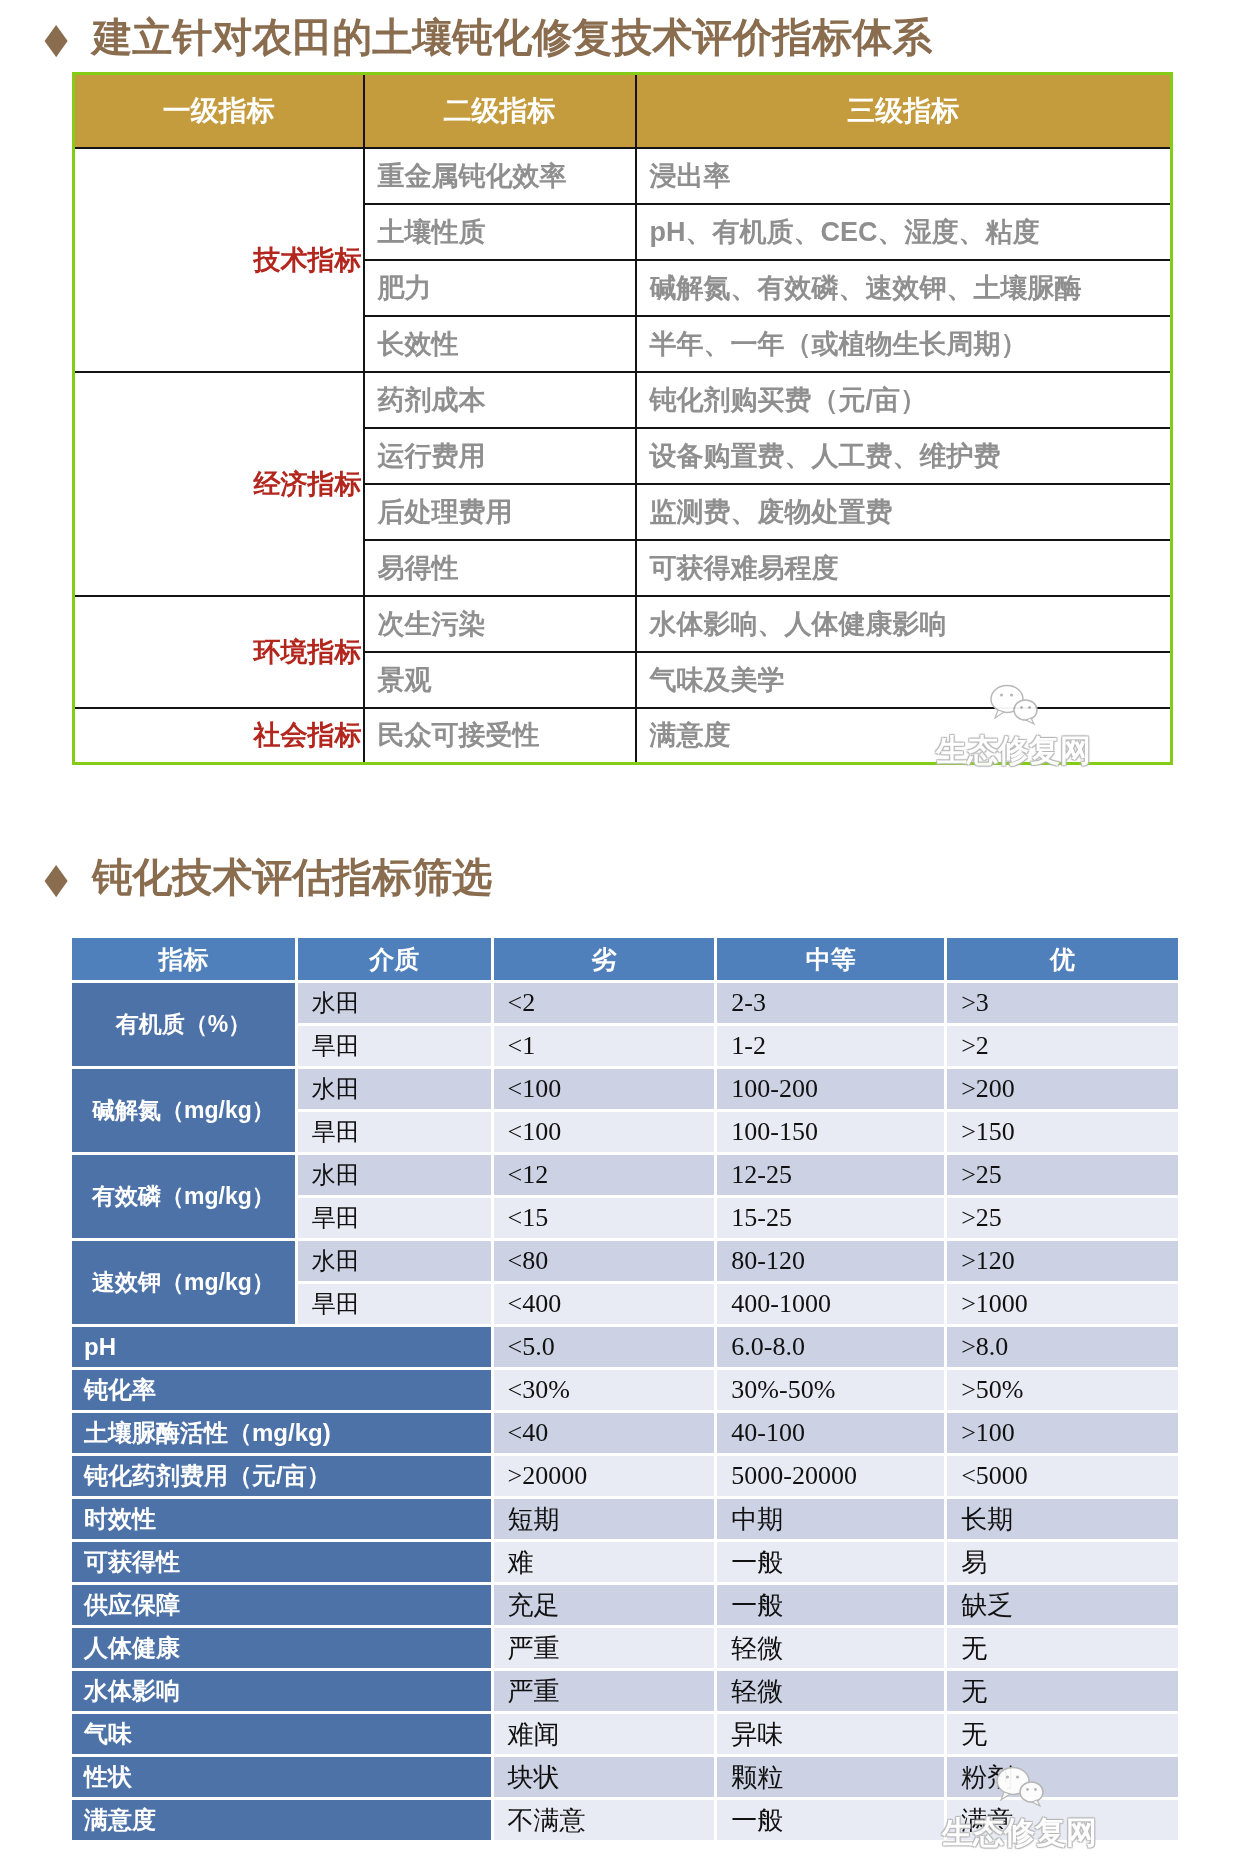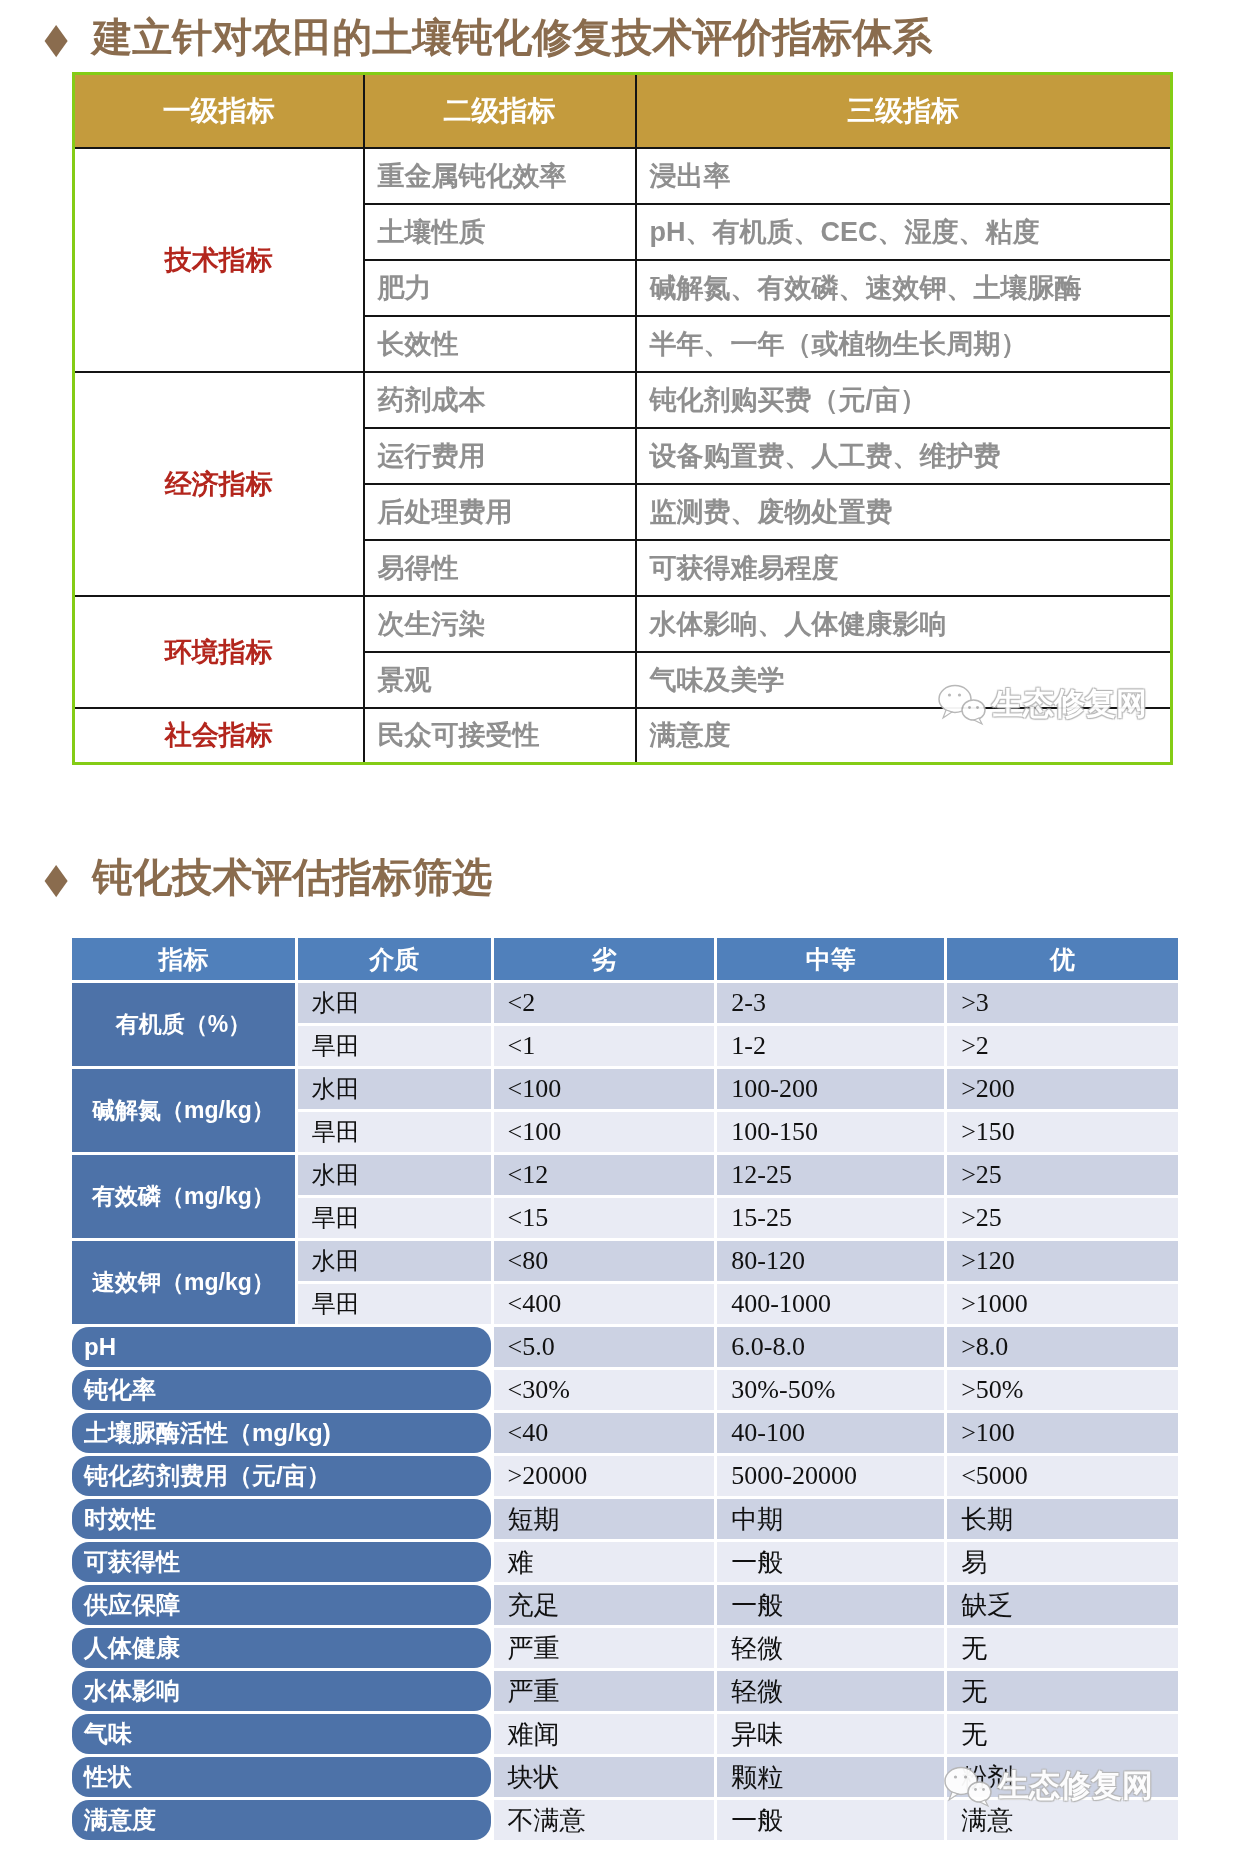--- a/index.html
+++ b/index.html
@@ -13,44 +13,44 @@
   #title2{left:40px;top:850px;font-size:40px;}
   .diamond{display:inline-block;transform:scaleX(.72);font-size:1.05em;line-height:1;}
 
   
   #table1{position:absolute;left:72px;top:72px;width:1098px;
           border-collapse:collapse;table-layout:fixed;border:3px solid #84cc16;}
   #table1 th,#table1 td{border:2px solid #141414;overflow:hidden;}
   #table1 thead tr{height:74px;}
   #table1 tbody tr{height:56px;}
   #table1 th{background:#c49b3d;color:#ffffff;font-size:28px;font-weight:bold;text-align:center;}
-  #table1 td.l1{color:#b3261d;font-weight:bold;font-size:27px;text-align:center;background:#fff;}
+  #table1 td.l1{color:#b3261d;font-weight:bold;font-size:27px;text-align:right;background:#fff;}
   #table1 td.l2,#table1 td.l3{color:#8f8f8f;font-weight:bold;font-size:27px;
           text-align:left;padding:0 6px 0 13px;background:#fff;white-space:nowrap;}
 
   
   #table2{position:absolute;left:69px;top:935px;width:1112px;
           border-collapse:separate;border-spacing:3px;table-layout:fixed;}
   #table2 th{background:#5080bb;color:#fff;font-size:25px;font-weight:bold;
              text-align:center;height:40px;}
   #table2 tbody tr{height:40px;}
   #table2 td.lbl{background:#4d72a8;color:#ffffff;font-weight:bold;font-size:23px;
                  white-space:nowrap;overflow:hidden;}
   #table2 td.lbl.grp{text-align:center;padding:0 8px;}
-  #table2 td.lbl.single{text-align:left;padding:0 0 0 12px;font-size:24px;border-radius:17px;}
+  #table2 td.lbl.single{text-align:left;padding:0 0 0 12px;font-size:24px;}
   #table2 td.med{font-size:24px;color:#111;padding:0 12px 0 14px;text-align:left;}
   #table2 td.val{font-family:"Liberation Serif","DejaVu Serif",serif;
                  font-size:26px;color:#111;padding:0 0 0 14px;text-align:left;white-space:nowrap;}
   #table2 tr.dark td.med,#table2 tr.dark td.val{background:#ccd2e3;}
   #table2 tr.light td.med,#table2 tr.light td.val{background:#e9ebf4;}
 
   
   .watermark{position:absolute;display:flex;align-items:center;gap:4px;z-index:5;
              color:#ffffff;font-weight:bold;font-size:31px;white-space:nowrap;opacity:.95;
-             text-shadow:-1px -1px 1px #b5b5b5,1px -1px 1px #b5b5b5,-1px 1px 1px #b5b5b5,1px 1px 1px #b5b5b5;}
+             text-shadow:-1px -1px 1px #b5b5b5,1px -1px 1px #b5b5b5,-1px 1px 1px #b5b5b5,1px 1px 1px #b5b5b5;flex-direction:column;}
   #wm1{left:936px;top:682px;}
   #wm2{left:942px;top:1764px;}
   .wm-icon{flex:0 0 auto;}
 </style>
 </head>
 <body>
 
 <div id="page">
 
   <div id="title1" class="sec-title">

